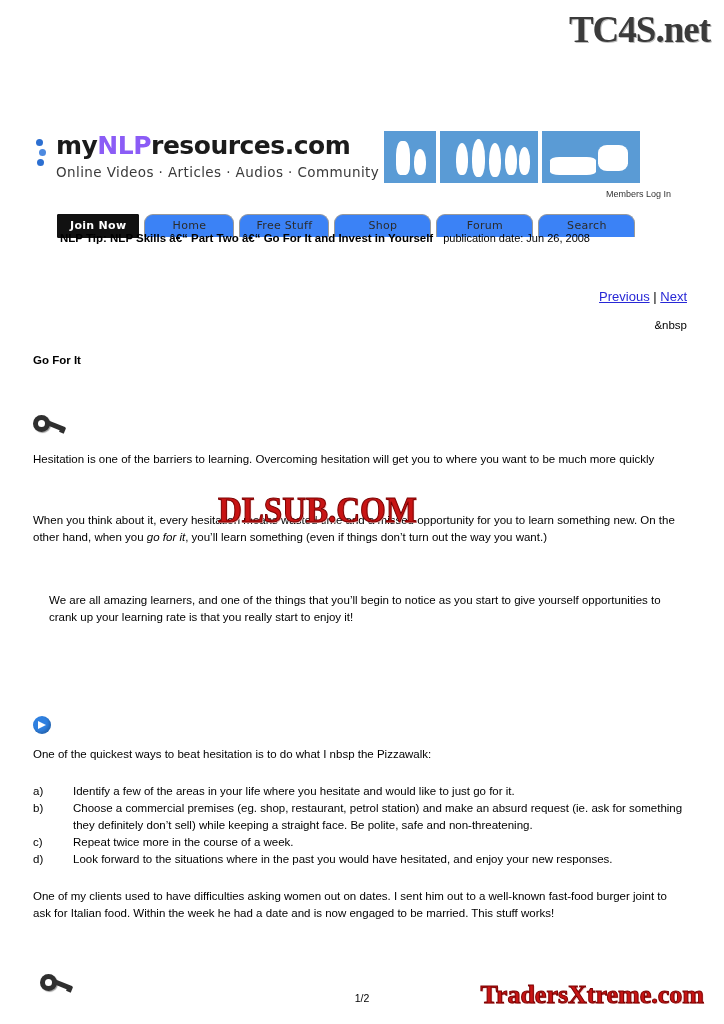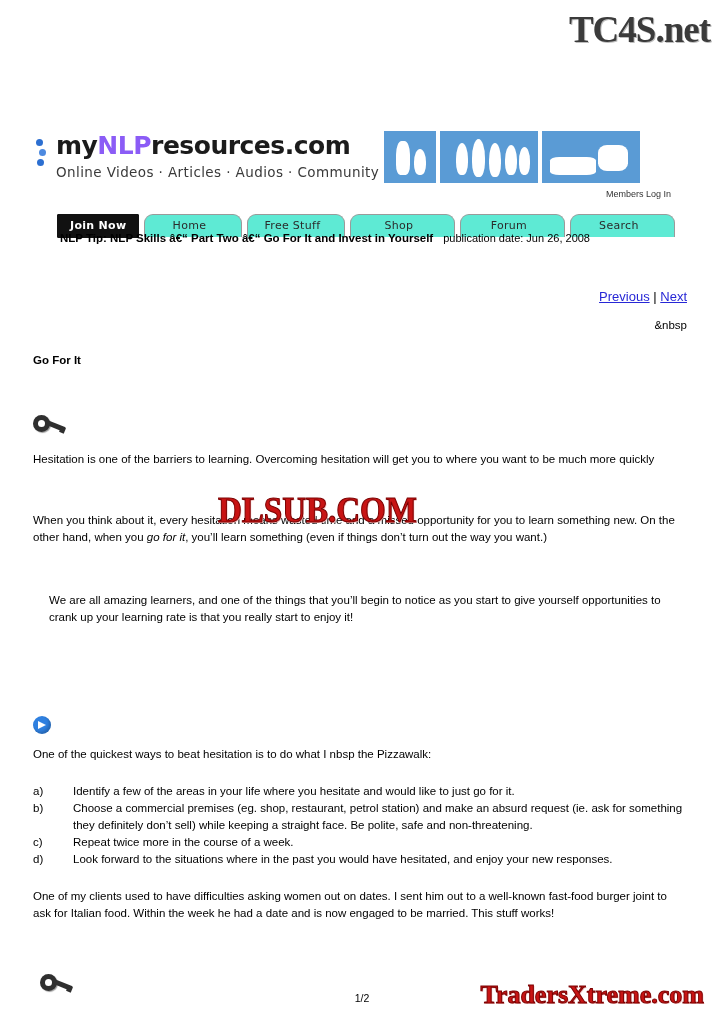--- a/index.html
+++ b/index.html
@@ -123,25 +123,25 @@
     top: 214px;
     left: 57px;
     display: flex;
     align-items: flex-start;
   }
   .navbtn {
     font-family: "DejaVu Sans", sans-serif;
     font-size: 11px;
     color: #2b2b2b;
     text-align: center;
-    padding: 4px 8px 5px 0;
+    padding: 4px 0 5px 0;
     border: 1px solid #9a9a9a;
     border-bottom: none;
     border-radius: 9px 9px 0 0;
-    background: #5eead4;
+    background: #3b82f6;
     margin-right: 5px;
     letter-spacing: 0.3px;
   }
   .navbtn.join {
     background: #111111;
     color: #ffffff;
     font-weight: bold;
     border-color: #111;
     border-radius: 1px;
     border: 1px solid #111;

